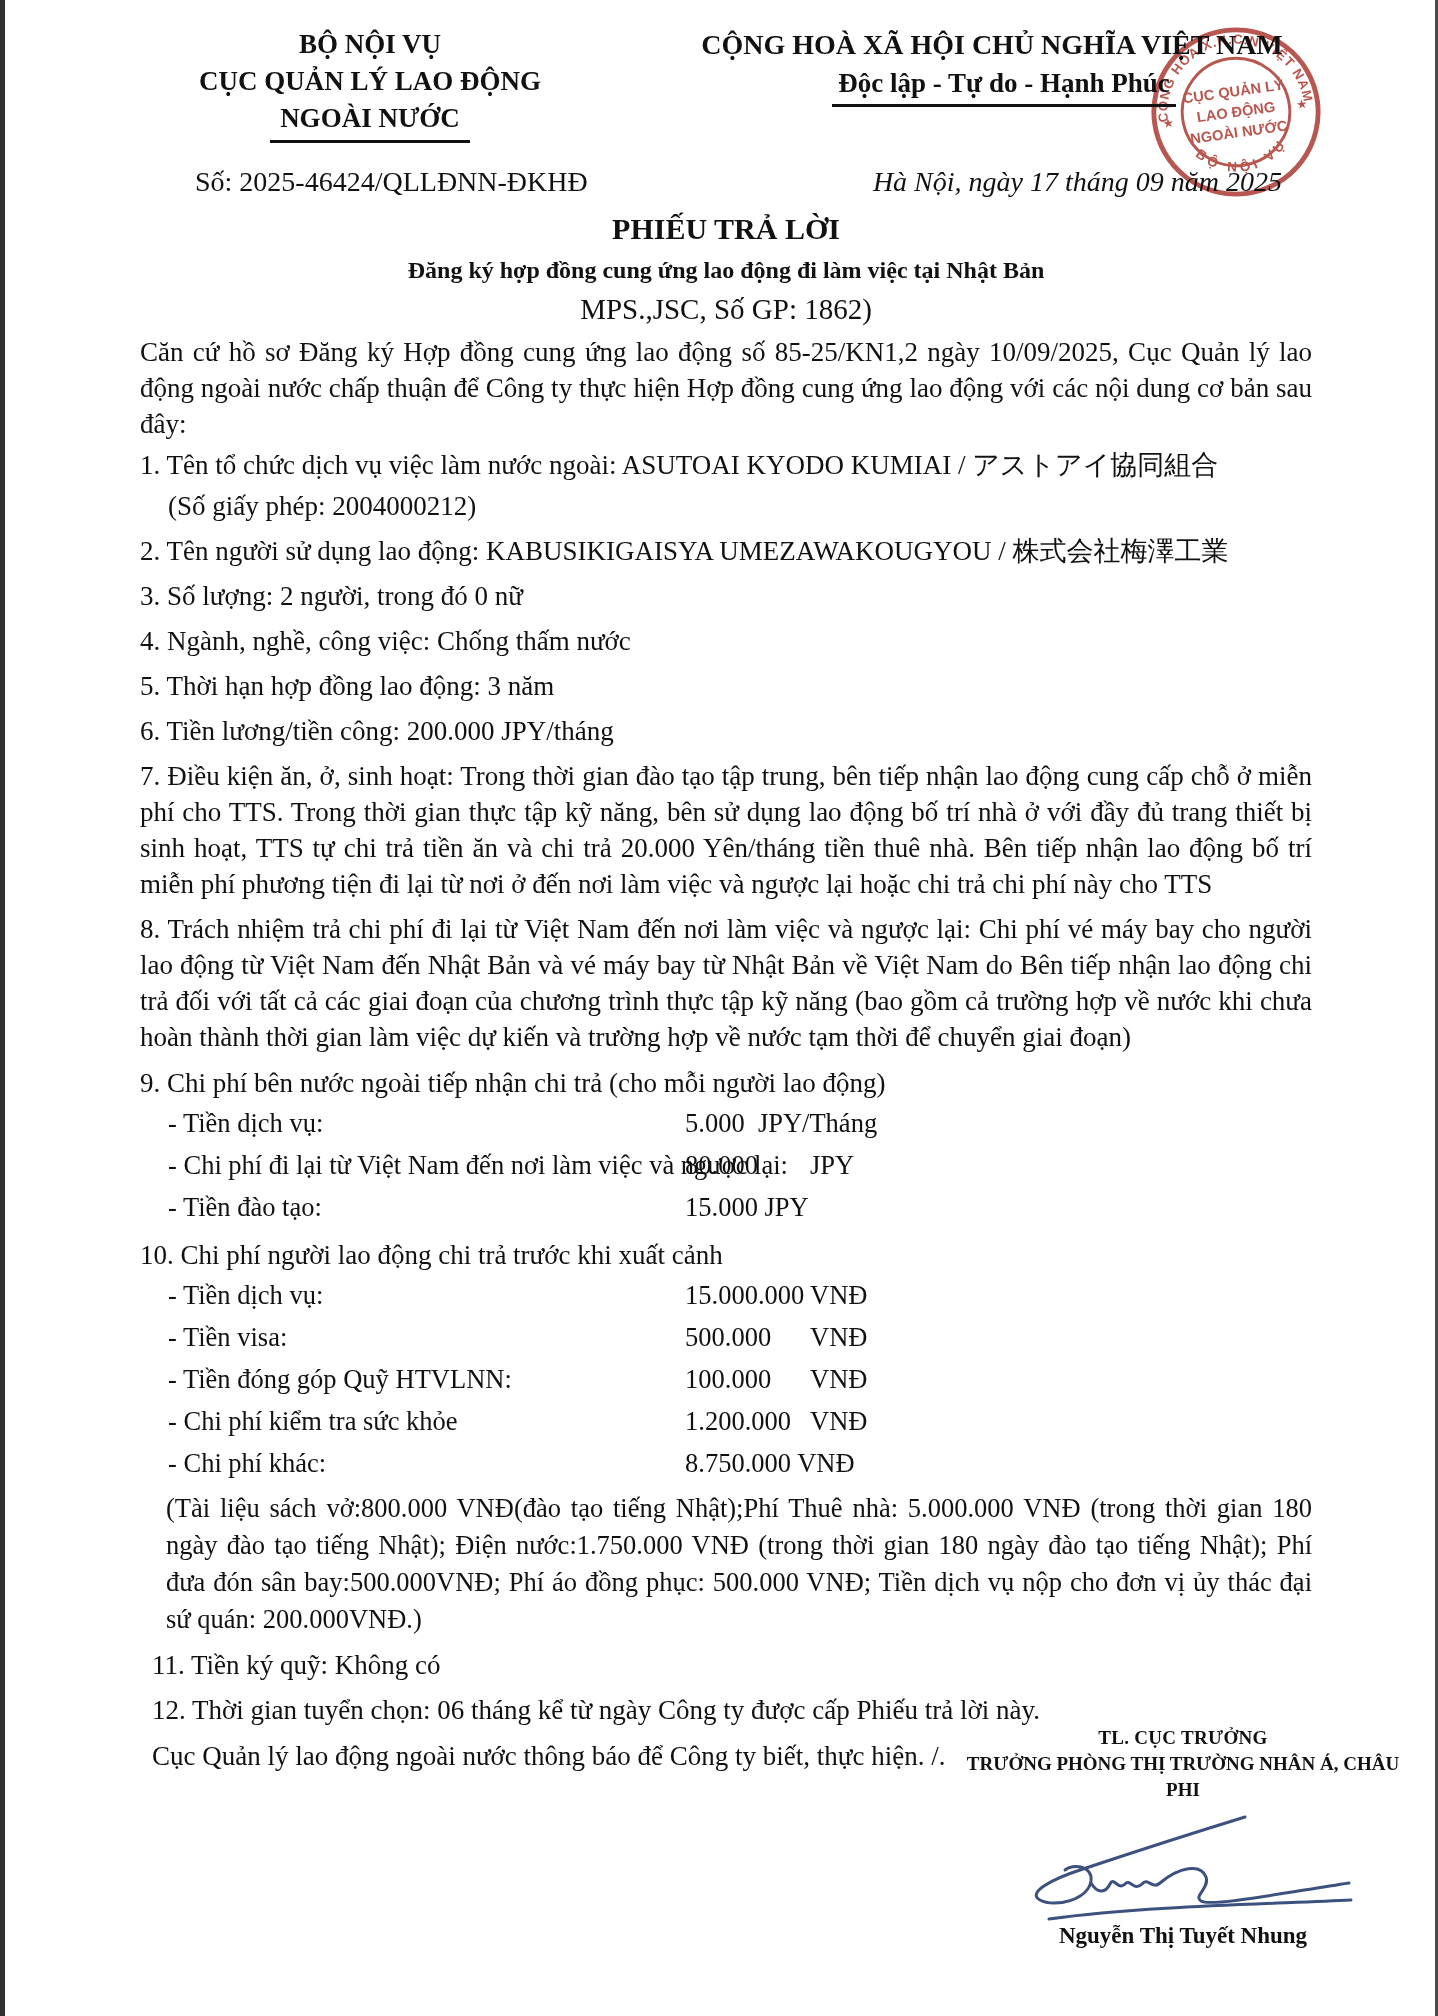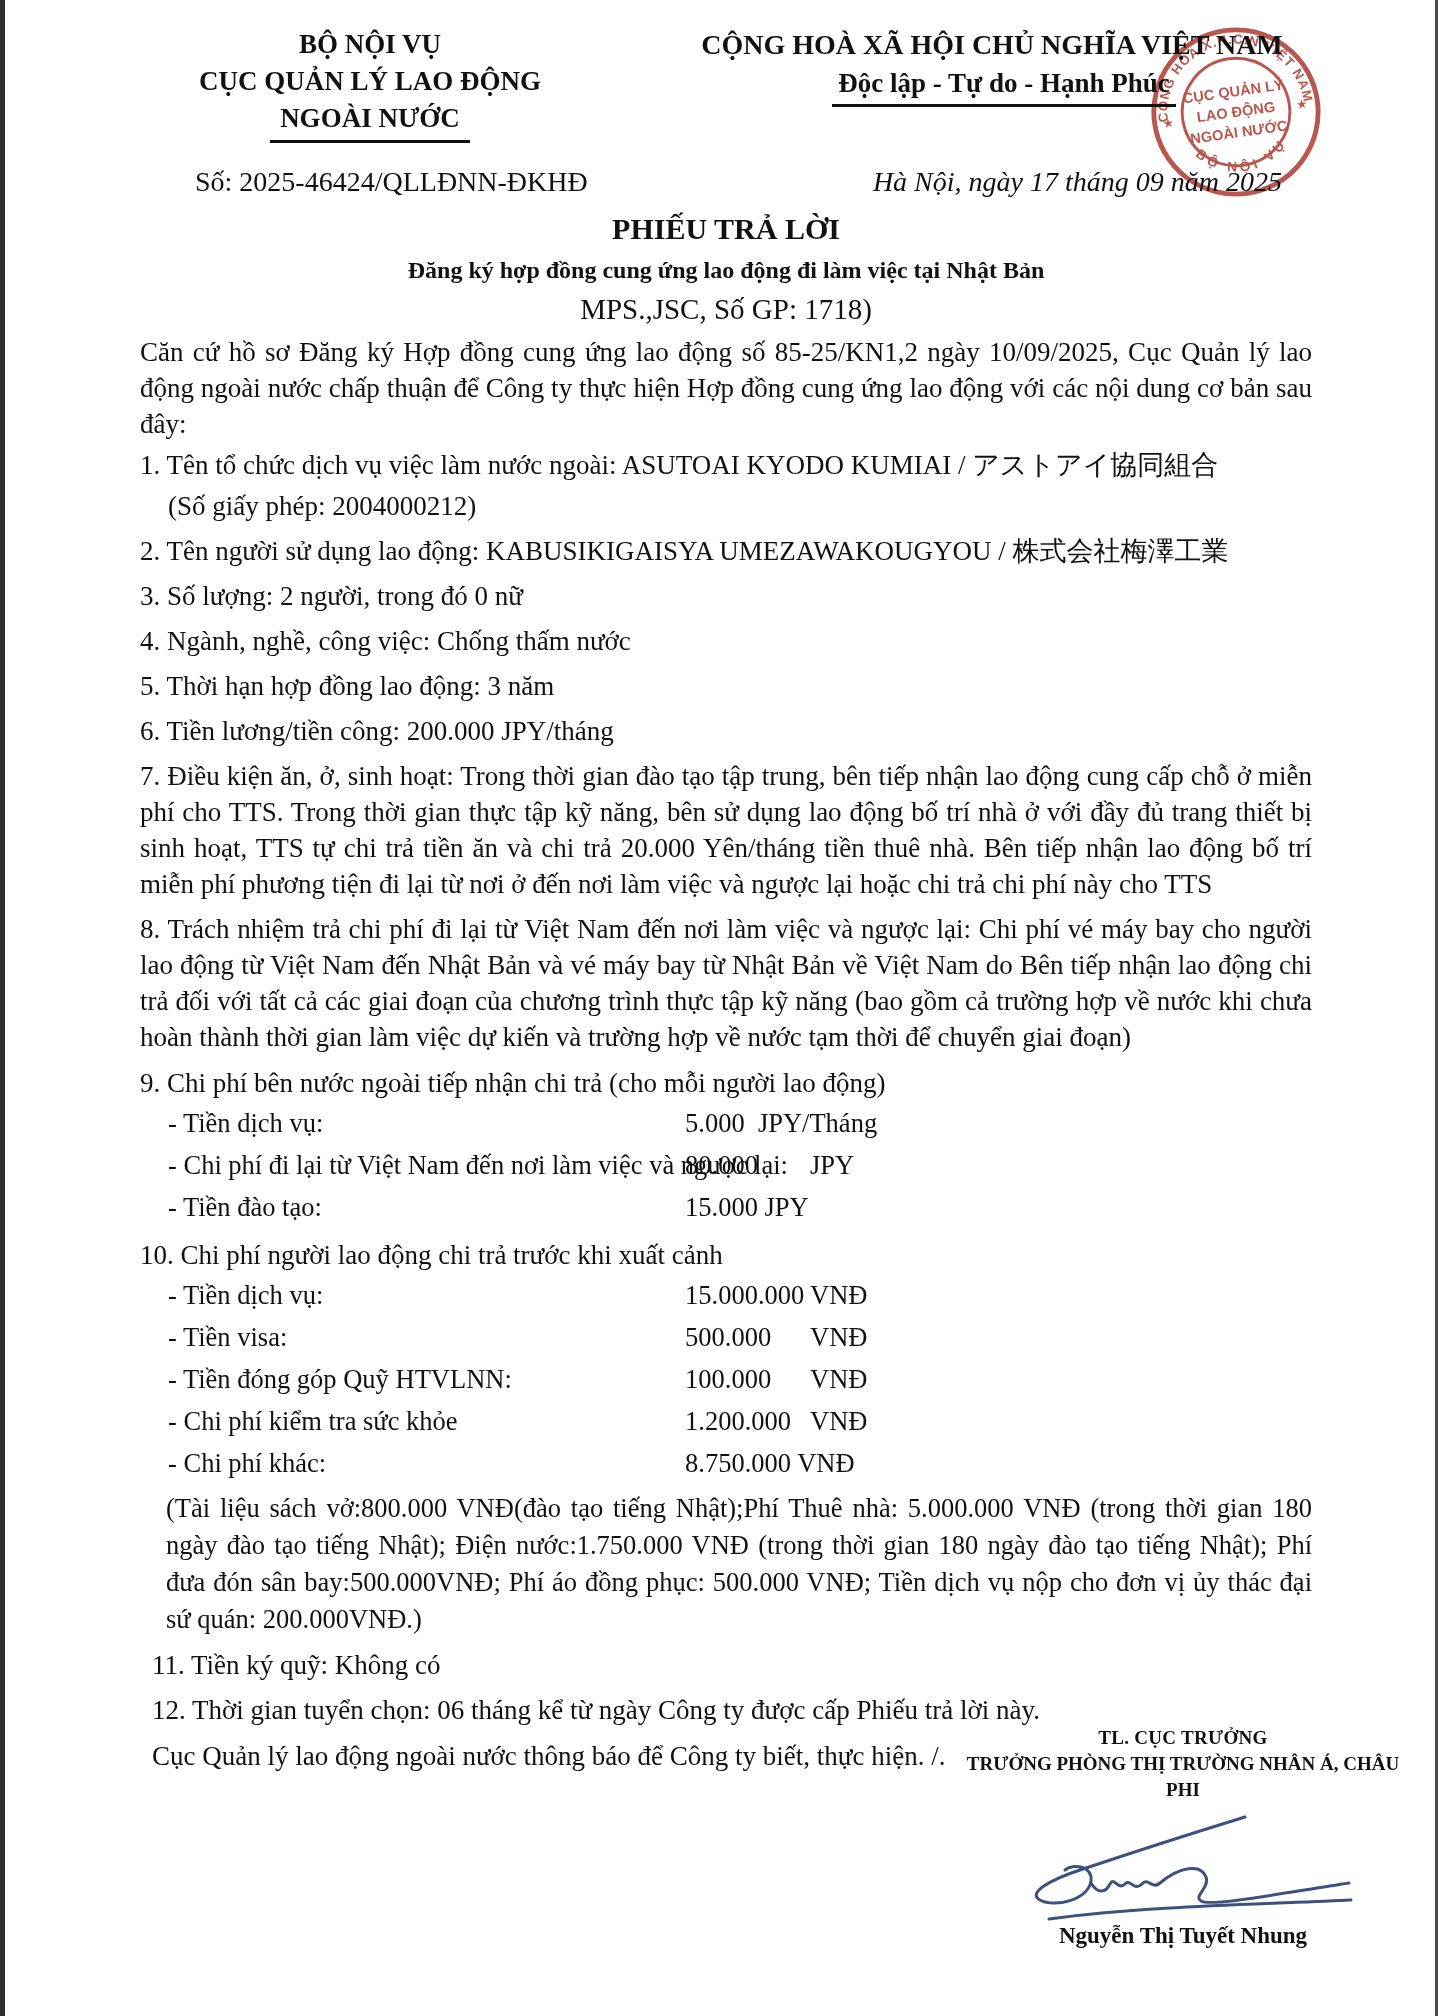--- a/index.html
+++ b/index.html
@@ -104,21 +104,21 @@
       </div>
     </header>
 
     <div class="numdate">
       <span class="doc-num">Số: 2025-46424/QLLĐNN-ĐKHĐ</span>
       <span class="place-date">Hà Nội, ngày 17 tháng 09 năm 2025</span>
     </div>
 
     <div class="title">PHIẾU TRẢ LỜI</div>
     <div class="subtitle">Đăng ký hợp đồng cung ứng lao động đi làm việc tại Nhật Bản</div>
-    <div class="salut">MPS.,JSC, Số GP: 1718)</div>
+    <div class="salut">MPS.,JSC, Số GP: 1862)</div>
 
     <p class="para just">Căn cứ hồ sơ Đăng ký Hợp đồng cung ứng lao động số 85-25/KN1,2 ngày 10/09/2025, Cục Quản lý lao động ngoài nước chấp thuận để Công ty thực hiện Hợp đồng cung ứng lao động với các nội dung cơ bản sau đây:</p>
 
     <p class="para">1. Tên tổ chức dịch vụ việc làm nước ngoài: ASUTOAI KYODO KUMIAI / アストアイ協同組合</p>
     <p class="para ind">(Số giấy phép: 2004000212)</p>
     <p class="para item">2. Tên người sử dụng lao động: KABUSIKIGAISYA UMEZAWAKOUGYOU / 株式会社梅澤工業</p>
     <p class="para item">3. Số lượng: 2 người, trong đó 0 nữ</p>
     <p class="para item">4. Ngành, nghề, công việc: Chống thấm nước</p>
     <p class="para item">5. Thời hạn hợp đồng lao động: 3 năm</p>
     <p class="para item">6. Tiền lương/tiền công: 200.000 JPY/tháng</p>

